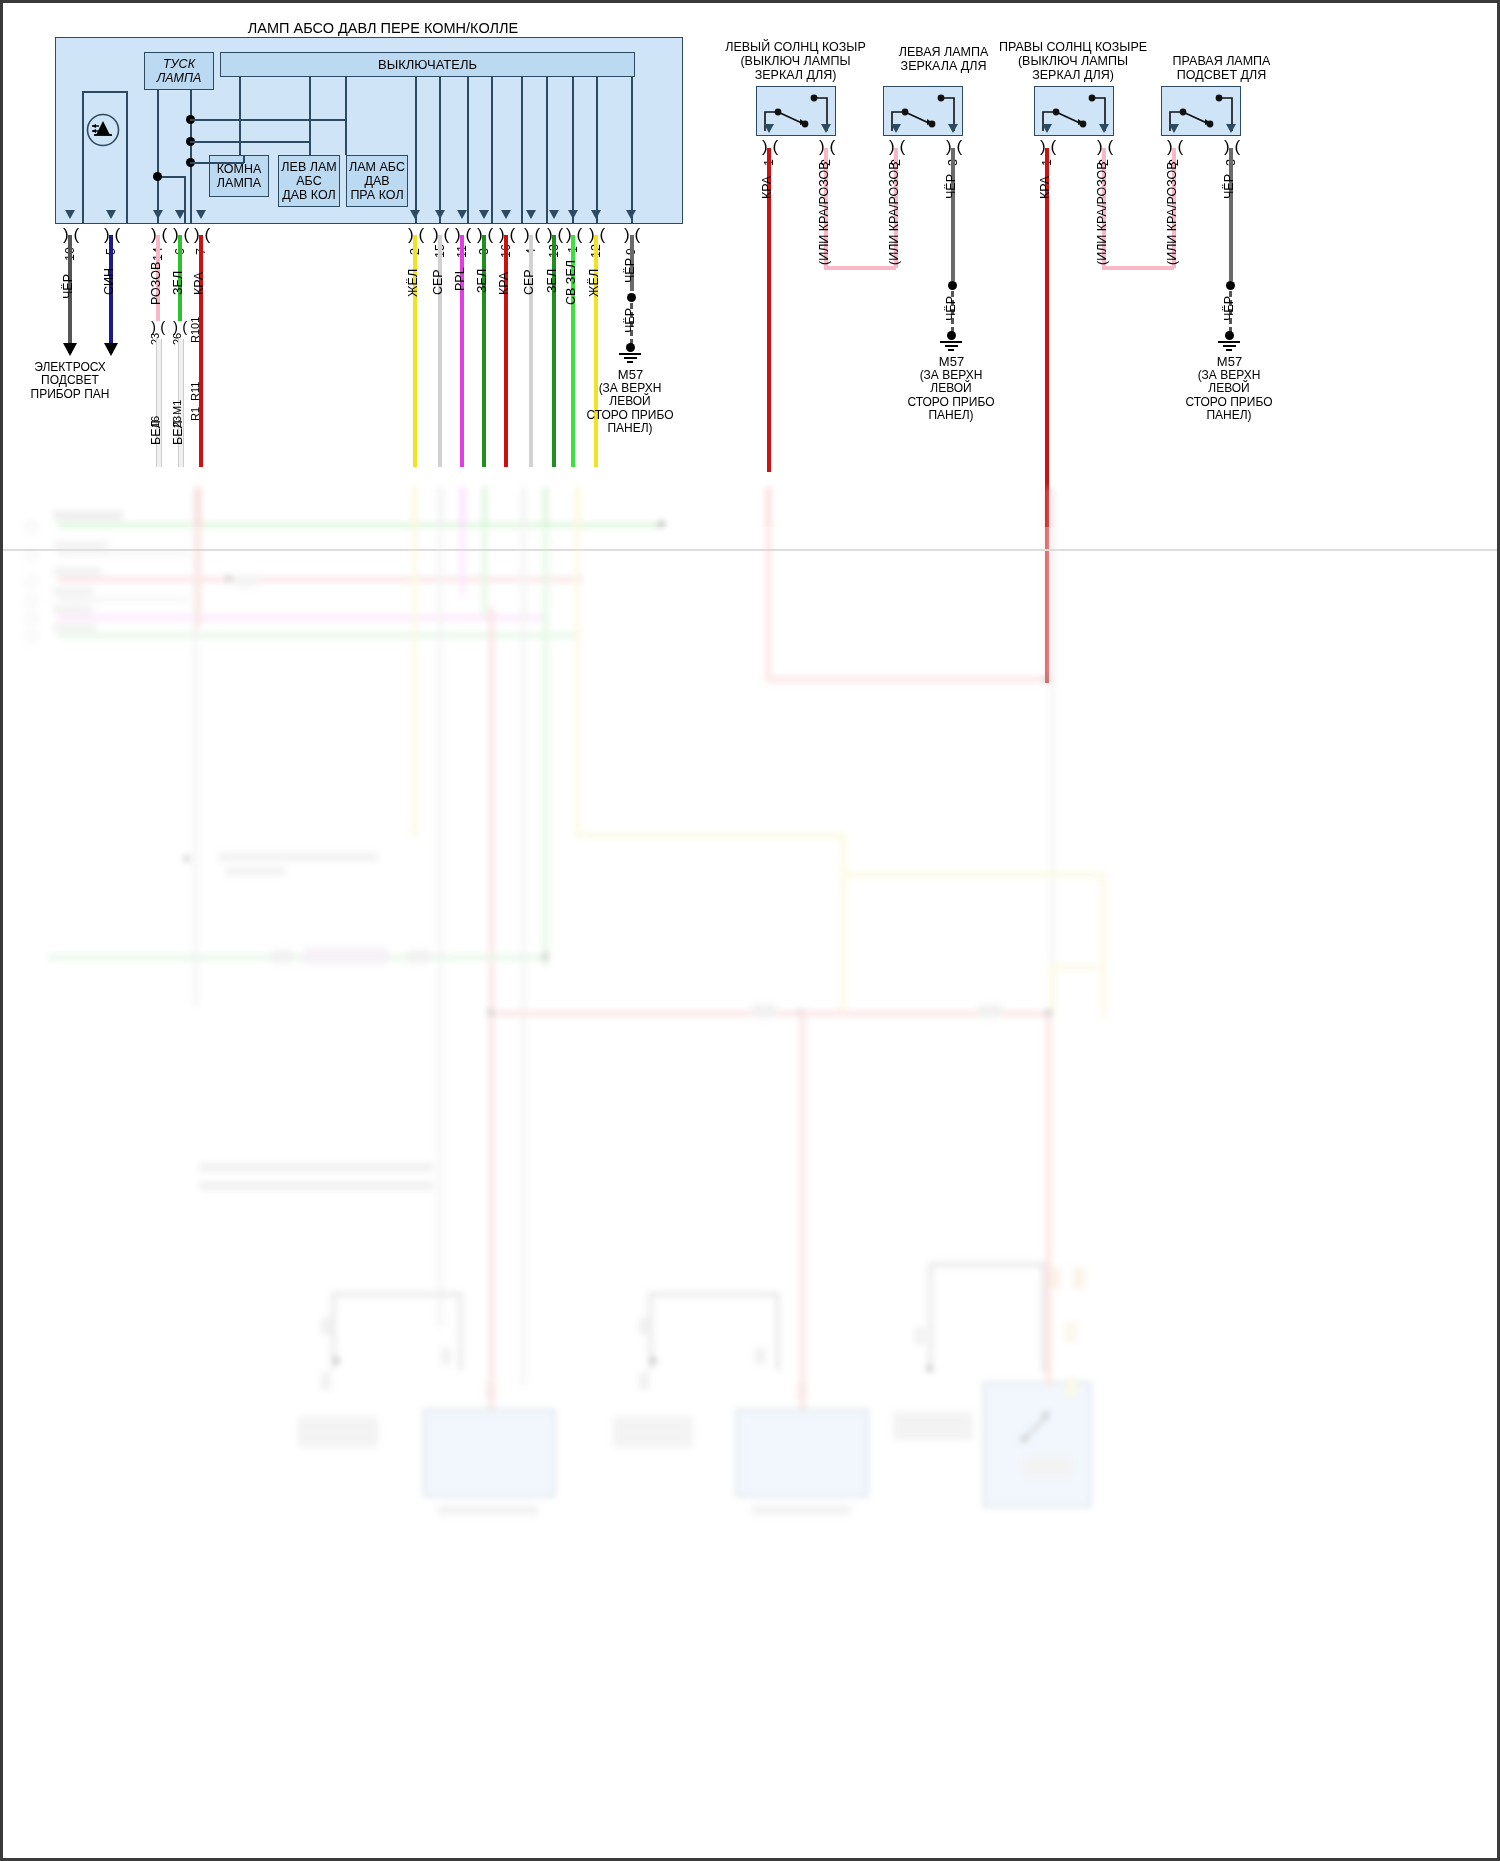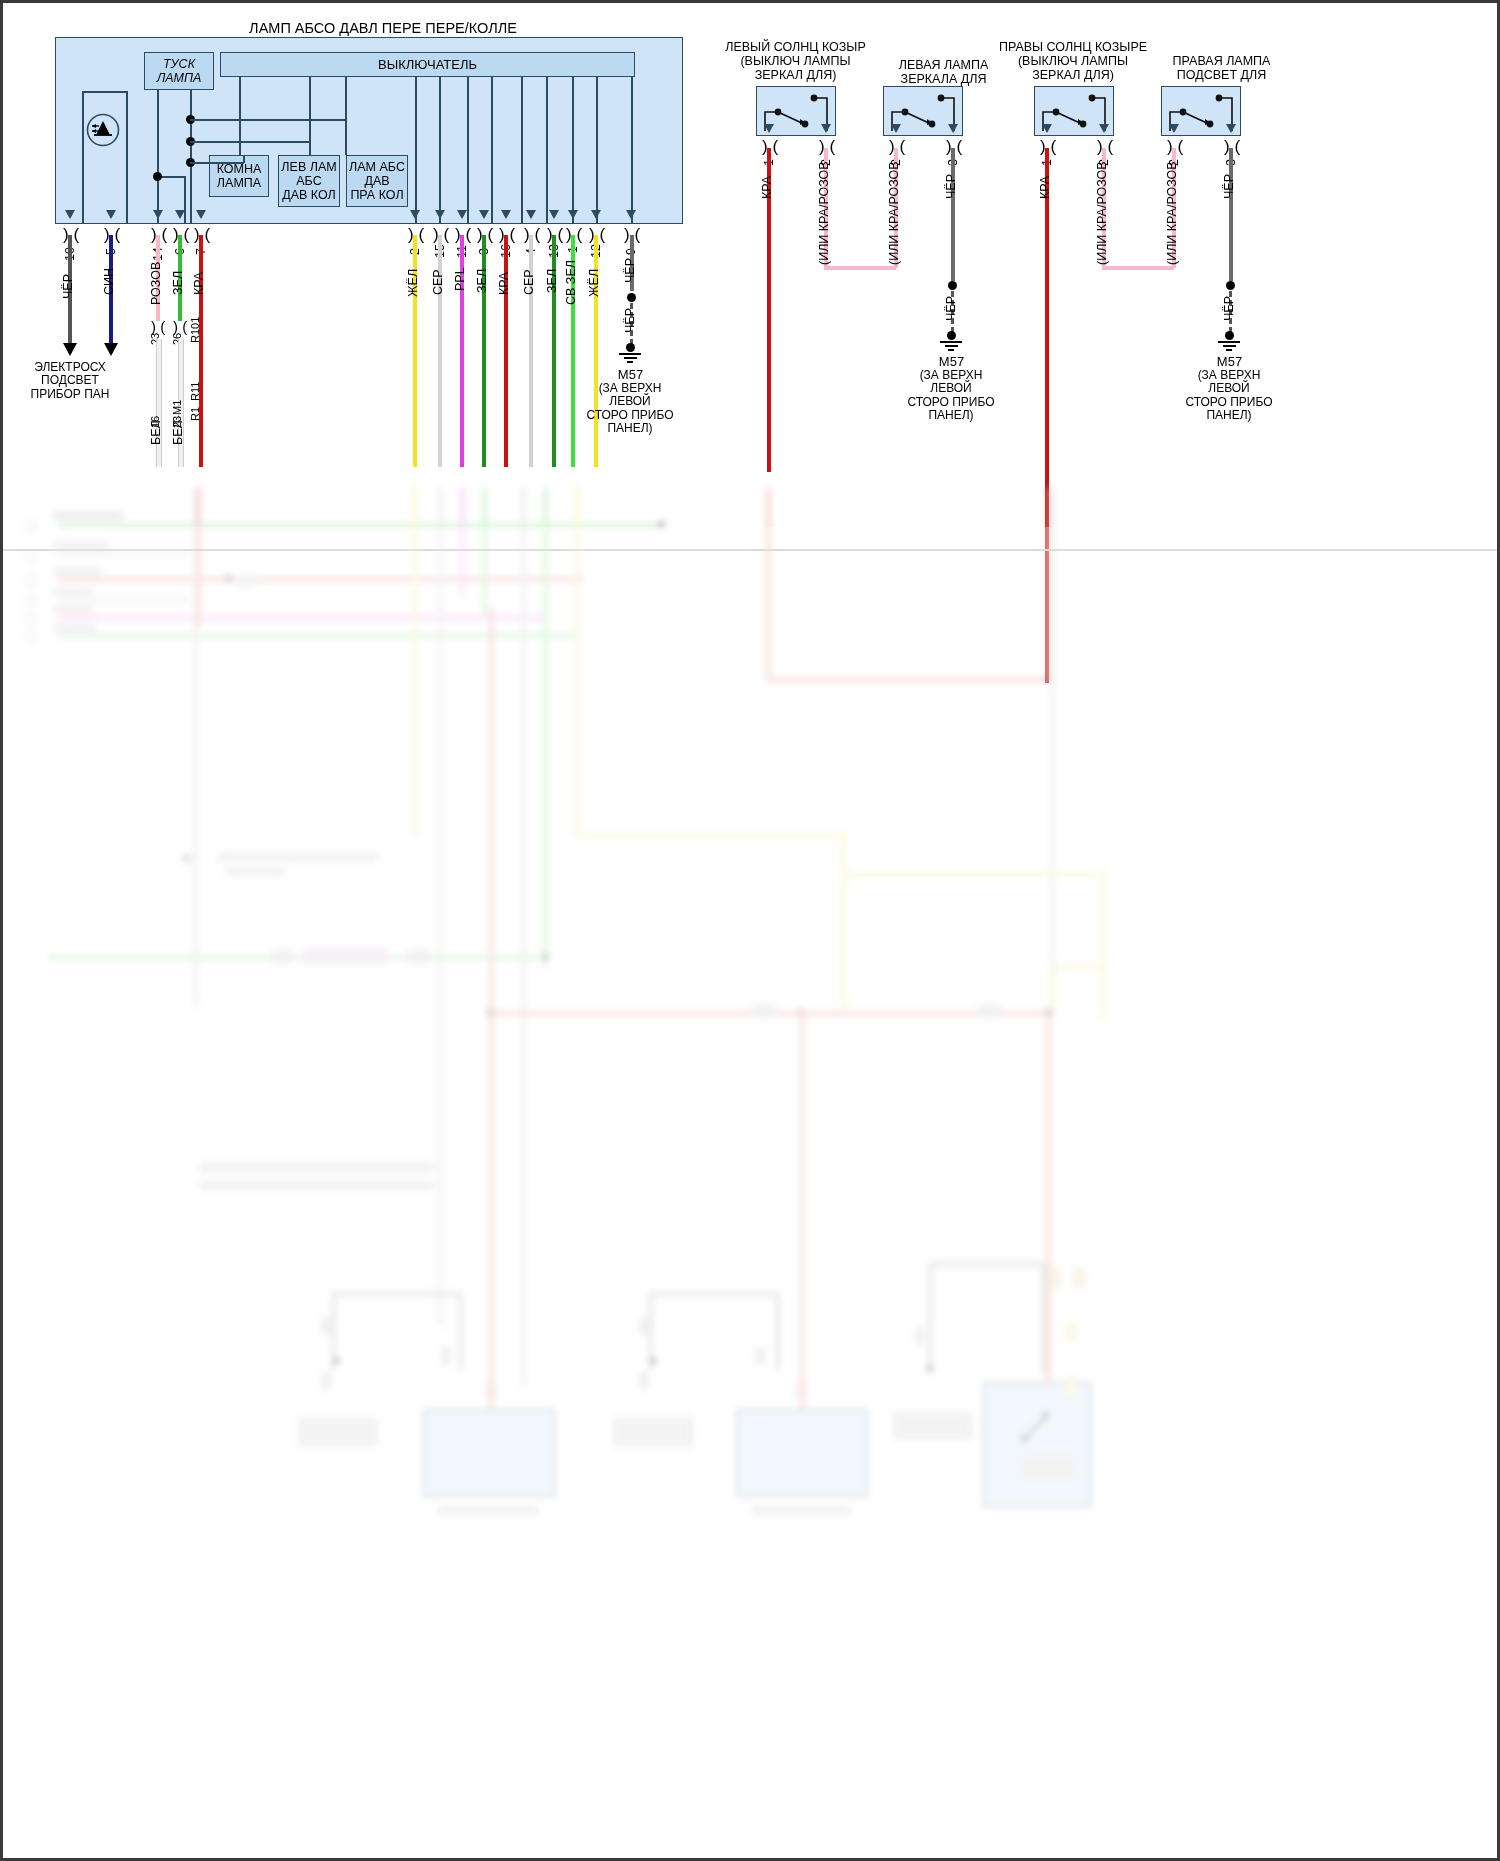--- a/index.html
+++ b/index.html
@@ -49,21 +49,21 @@
   .lw{position:absolute;}     
   .lbox{position:absolute;background:#cfe4f7;border:1.5px solid #2d4a63;box-sizing:border-box;}
   .ltxt{position:absolute;font-size:9px;color:#333;text-align:center;line-height:1.1;}
   .footer{position:absolute;left:30px;top:1838px;font-size:8px;color:#777;}
 </style>
 </head>
 <body>
 
 <div id="page">
 
-  <div class="lbl" style="left:130px;top:17px;width:500px;font-size:14.5px;font-weight:400;">ЛАМП АБСО ДАВЛ ПЕРЕ ПЕРЕ/КОЛЛЕ</div>
+  <div class="lbl" style="left:130px;top:17px;width:500px;font-size:14.5px;font-weight:400;">ЛАМП АБСО ДАВЛ ПЕРЕ КОМН/КОЛЛЕ</div>
 
   <div class="box" style="left:52px;top:34px;width:628px;height:187px;"></div>
 
   <div class="boxlt ctr" style="left:217px;top:49px;width:415px;height:25px;">
     <span style="font-size:13px;">ВЫКЛЮЧАТЕЛЬ</span>
   </div>
 
   <div class="boxlt ctr" style="left:141px;top:49px;width:70px;height:38px;">
     <span class="lblbox" style="position:static;white-space:pre-line;font-style:italic;">ТУСК
 ЛАМПА</span>
@@ -276,21 +276,21 @@
   <div class="cup" style="left:816px;top:135px;">)&nbsp;(</div>
   <div class="vtxt" style="left:759px;top:163px;">1</div>
   <div class="vtxt" style="left:816px;top:163px;">2</div>
   <div class="wire" style="left:764px;top:145px;height:324px;background:#cc1111;"></div>
   <div class="wire" style="left:821px;top:145px;height:120px;background:#f8b8c8;"></div>
   <div class="vtxt" style="left:757px;top:196px;">КРА</div>
   <div class="vtxt" style="left:814px;top:262px;">(ИЛИ КРА/РОЗОВ</div>
 
   <div class="hline" style="left:821px;top:263px;width:72px;height:4px;background:#f8b8c8;"></div>
 
-  <div class="lbl" style="left:868px;top:55px;width:145px;font-size:12.5px;">ЛЕВАЯ ЛАМПА
+  <div class="lbl" style="left:868px;top:42px;width:145px;font-size:12.5px;">ЛЕВАЯ ЛАМПА
 ЗЕРКАЛА ДЛЯ</div>
   <div class="box" style="left:880px;top:83px;width:80px;height:50px;"></div>
   <div style="position:absolute;left:880px;top:83px;width:80px;height:50px;">
     <svg width="80" height="50" viewBox="0 0 80 50">
       <path d="M9,45 L9,26 L22,26" fill="none" stroke="#111" stroke-width="1.6"></path>
       <path d="M71,45 L71,12 L58,12" fill="none" stroke="#111" stroke-width="1.6"></path>
       <line x1="22" y1="26" x2="48" y2="38" stroke="#111" stroke-width="1.8"></line>
       <circle cx="22" cy="26" r="3.4" fill="#111"></circle>
       <circle cx="49" cy="38" r="3.4" fill="#111"></circle>
       <circle cx="58" cy="12" r="3.4" fill="#111"></circle>

